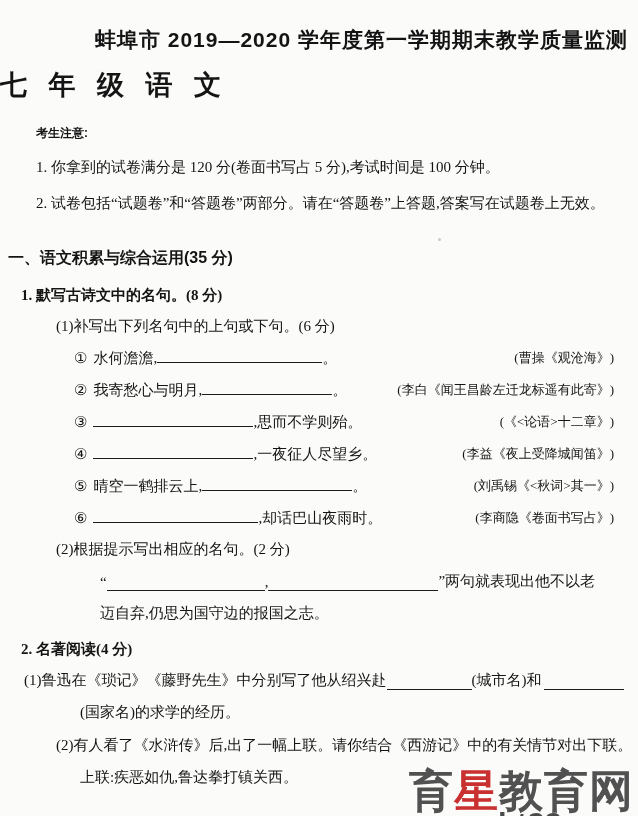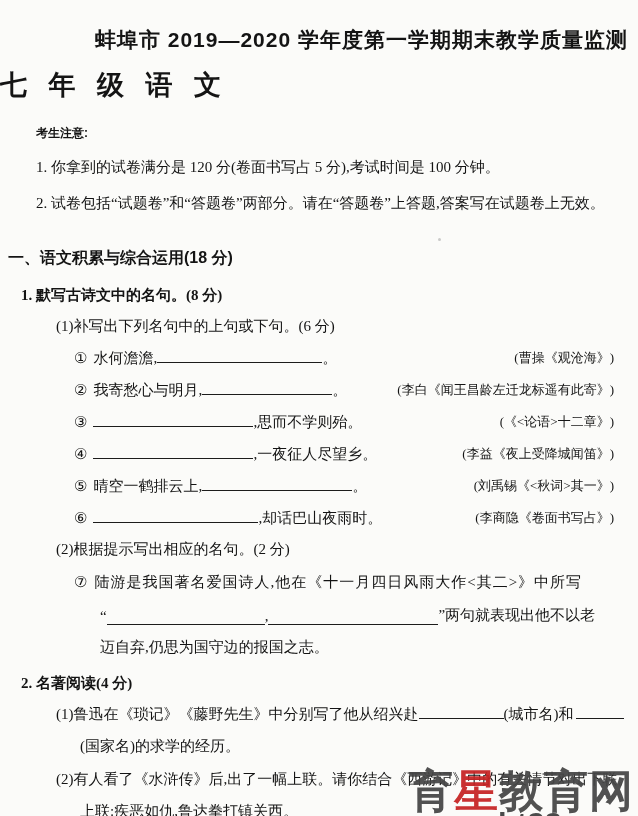--- a/index.html
+++ b/index.html
@@ -84,22 +84,22 @@
 
   
   .p7 { margin: 14px 26px 0 74px; font-size: 15px; line-height: 1.3; }
   .p7-first { letter-spacing: 1px; }
   .p7-cont { margin-left: 100px; margin-right: 26px; margin-top: 13px; font-size: 15px; }
   .p7-line2 { display: flex; align-items: flex-end; }
   .p7-line2 .tail { white-space: nowrap; }
 
   
   .q2p1-line1 {
-    margin: 12px 14px 0 56px;
-    display: flex; 
+    margin: 12px 14px 0 24px;
+    display: flex; align-items: flex-end;
     font-size: 15px;
   }
   .q2p1-line1 .txt { white-space: nowrap; }
   .indent-cont { margin: 13px 26px 0 80px; font-size: 15px; }
   .q2p2-line1 { margin: 14px 14px 0 56px; font-size: 15px; white-space: nowrap; }
 
   
   .watermark {
     position: absolute;
     right: 4px; bottom: 2px;
@@ -131,21 +131,21 @@
 
   <div class="exam-title">蚌埠市 2019—2020 学年度第一学期期末教学质量监测</div>
   <div class="subject-title">七 年 级 语 文</div>
 
   <div class="notice">
     <div class="notice-heading">考生注意:</div>
     <div class="notice-item">1. 你拿到的试卷满分是 120 分(卷面书写占 5 分),考试时间是 100 分钟。</div>
     <div class="notice-item">2. 试卷包括“试题卷”和“答题卷”两部分。请在“答题卷”上答题,答案写在试题卷上无效。</div>
   </div>
 
-  <div class="section-heading">一、语文积累与综合运用(18 分)</div>
+  <div class="section-heading">一、语文积累与综合运用(35 分)</div>
 
   <div class="q-label">1. 默写古诗文中的名句。(8 分)</div>
   <div class="part-label">(1)补写出下列名句中的上句或下句。(6 分)</div>
 
   <div class="dict-row">
     <span class="dict-left"><span class="dict-num">①</span><span>水何澹澹,</span><span class="blank w165"></span><span>。</span></span>
     <span class="citation">(曹操《观沧海》)</span>
   </div>
   <div class="dict-row">
     <span class="dict-left"><span class="dict-num">②</span><span>我寄愁心与明月,</span><span class="blank w130"></span><span>。</span></span>
@@ -163,23 +163,20 @@
     <span class="dict-left"><span class="dict-num">⑤</span><span>晴空一鹤排云上,</span><span class="blank w150"></span><span>。</span></span>
     <span class="citation">(刘禹锡《&lt;秋词&gt;其一》)</span>
   </div>
   <div class="dict-row">
     <span class="dict-left"><span class="dict-num">⑥</span><span class="blank w165"></span><span>,却话巴山夜雨时。</span></span>
     <span class="citation">(李商隐《卷面书写占》)</span>
   </div>
 
   <div class="part-label">(2)根据提示写出相应的名句。(2 分)</div>
 
-  <div class="p7 p7-first">
-    <span class="dict-num">⑦</span><span>陆游是我国著名爱国诗人,他在《十一月四日风雨大作&lt;其二&gt;》中所写</span>
-  </div>
   <div class="p7-cont p7-line2">
     <span>“</span>
       <span class="blank w158"></span>
       <span>,</span>
       <span class="blank w170"></span>
       <span class="tail">”两句就表现出他不以老</span>
   </div>
   <div class="p7-cont">迈自弃,仍思为国守边的报国之志。</div>
 
   <div class="q-label">2. 名著阅读(4 分)</div>

